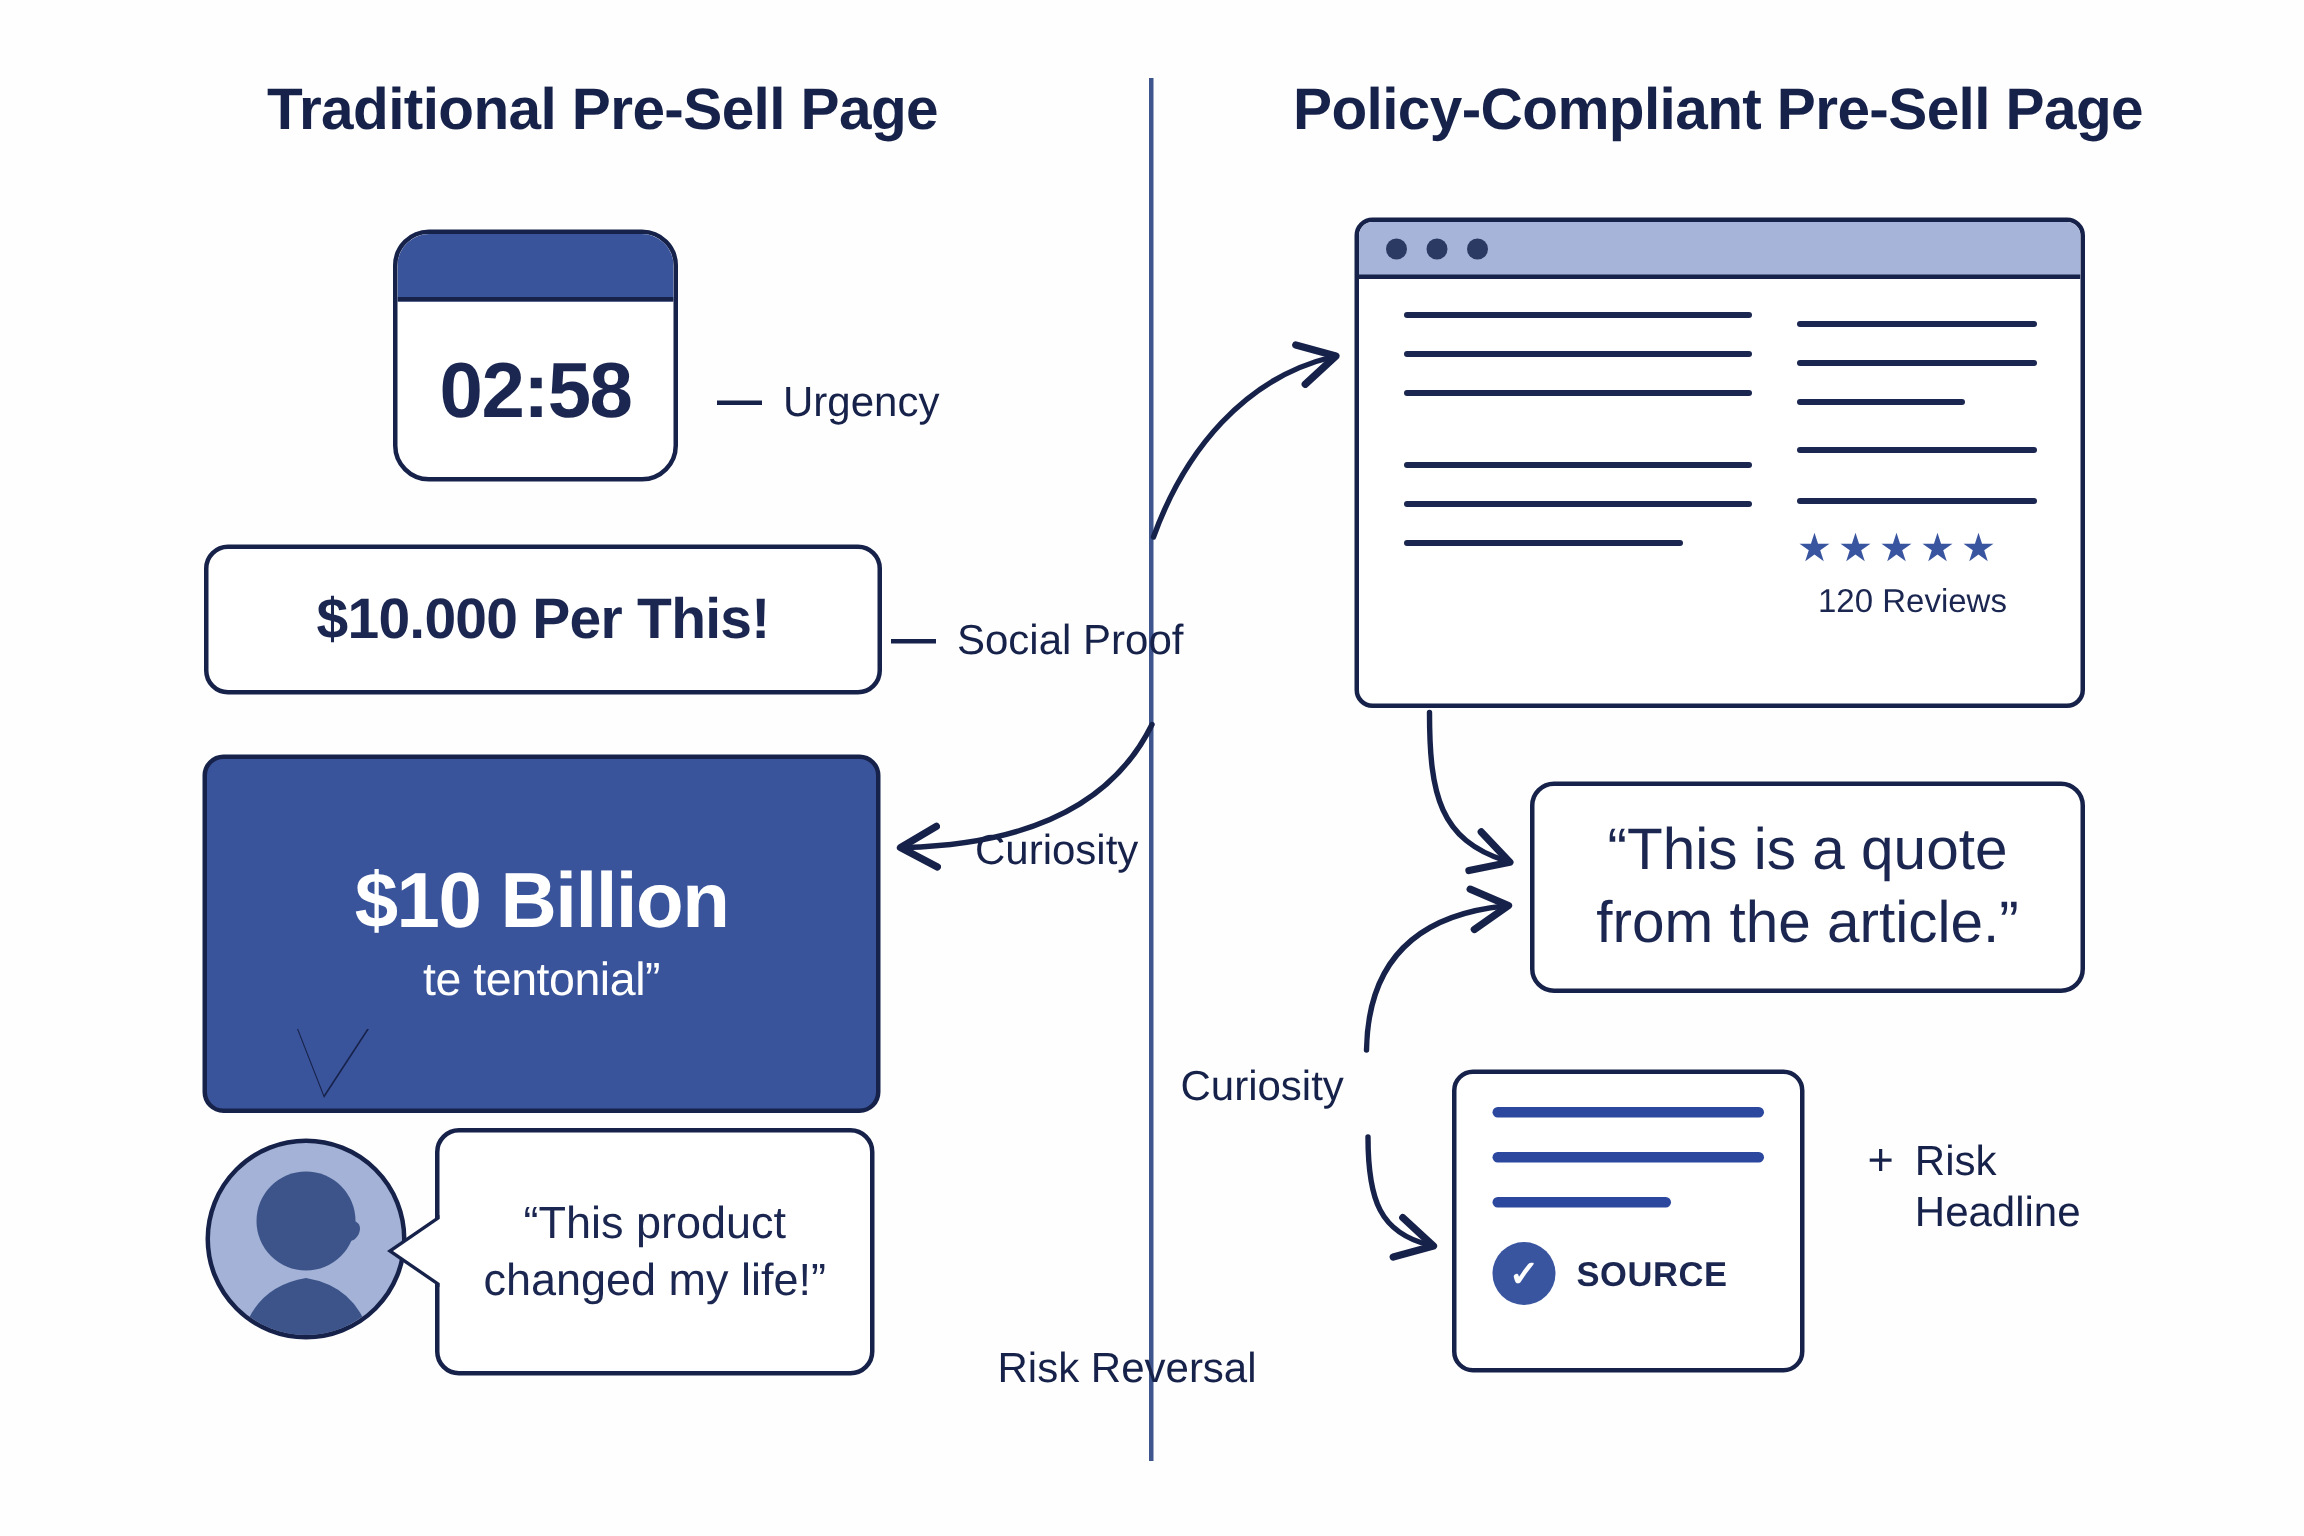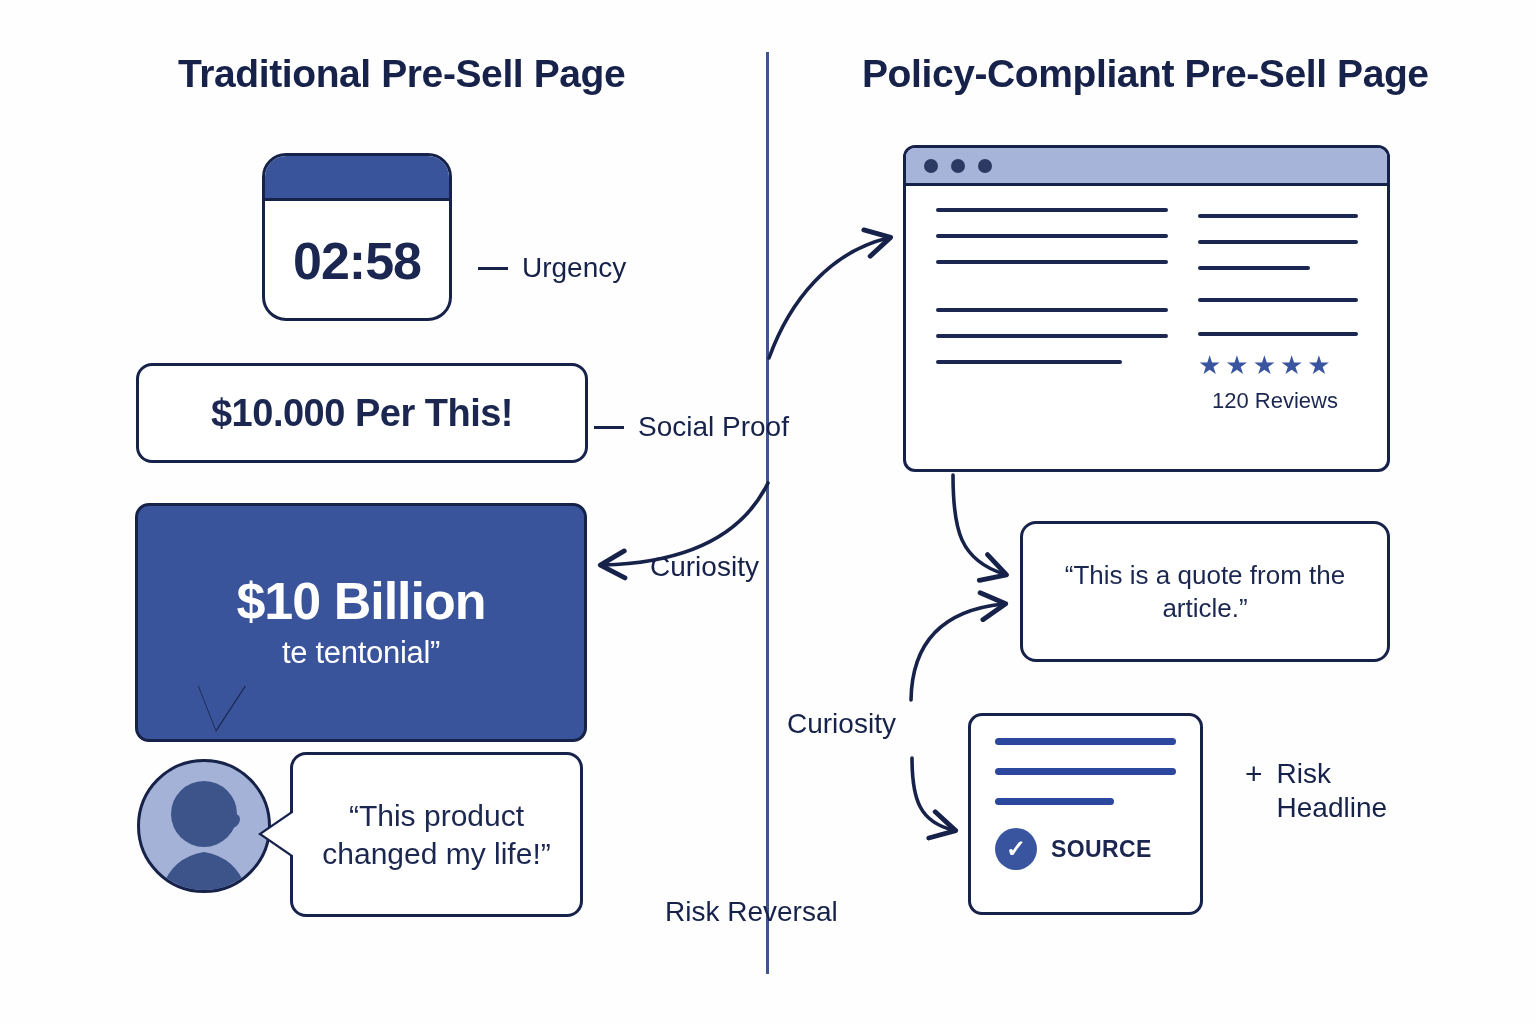--- a/index.html
+++ b/index.html
@@ -117,21 +117,21 @@
   }
   #stars { display:flex; gap:4px; margin-top:4px; margin-bottom:10px; }
   .star { font-size:26px; color:#3A55A0; line-height:1; }
   #reviews-count { font-size:22px; color:#1B2750;margin-left:14px; }
 
   
   #quote-card {
     position:absolute; left:1020px; top:521px; width:370px; height:141px;
     border:3px solid #17224A; border-radius:16px; background:#fff;
     display:flex; align-items:center; justify-content:center; text-align:center;
-    font-size:26px; font-weight:500; color:#1B2750; line-height:1.25; padding:0 14px;
+    font-size:39px; font-weight:500; color:#1B2750; line-height:1.25; padding:0 14px;
   }
 
   
   #source-card {
     position:absolute; left:968px; top:713px; width:235px; height:202px;
     border:3px solid #17224A; border-radius:14px; background:#fff;
     padding:22px 24px;
   }
   .sline { height:7px; background:#2B479E; border-radius:4px; margin-bottom:23px; }
   #source-row { display:flex; align-items:center; gap:14px; margin-top:20px; }

